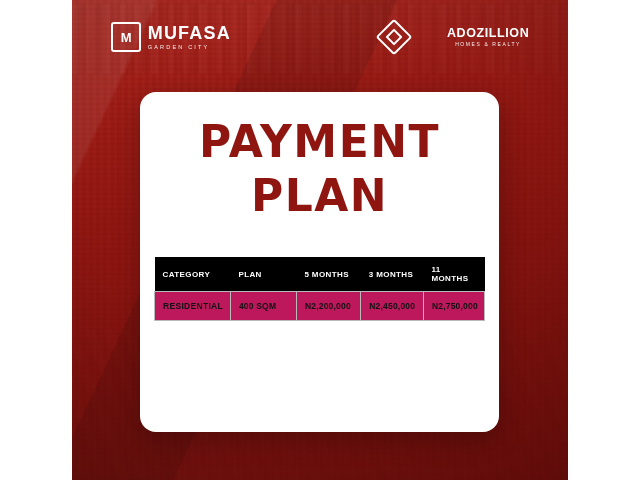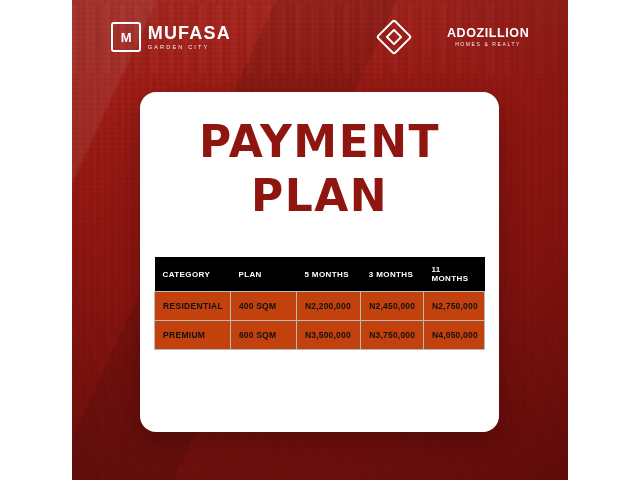--- a/index.html
+++ b/index.html
@@ -192,21 +192,21 @@
     padding: 8px 6px 8px 8px;
     border: none;
   }
   tbody td {
     font-size: 8.5px;
     font-weight: bold;
     color: #111111;
     padding: 9px 11px 9px 8px;
     border: 1px solid #b9b9b9;
     letter-spacing: 0.2px;
-    background: #c2410c;
+    background: #be185d;
   }
   tbody td.cat {
     letter-spacing: 0.3px;
   }
   tbody td.blank {
     border-left: 1px solid transparent;
     border-top: 1px solid transparent;
     border-bottom: 1px solid transparent;
   }
   col.c1 { width: 23%; }
@@ -278,27 +278,20 @@
             </tr>
           </thead>
           <tbody>
             <tr>
               <td class="cat">RESIDENTIAL</td>
               <td>400 SQM</td>
               <td>N2,200,000</td>
               <td>N2,450,000</td>
               <td>N2,750,000</td>
             </tr>
-            <tr>
-              <td class="cat">PREMIUM</td>
-              <td>600 SQM</td>
-              <td>N3,500,000</td>
-              <td>N3,750,000</td>
-              <td>N4,050,000</td>
-            </tr>
           </tbody>
         </table>
       </div>
 
     </div>
   </div>
 
 </div>
 
 </body></html>

